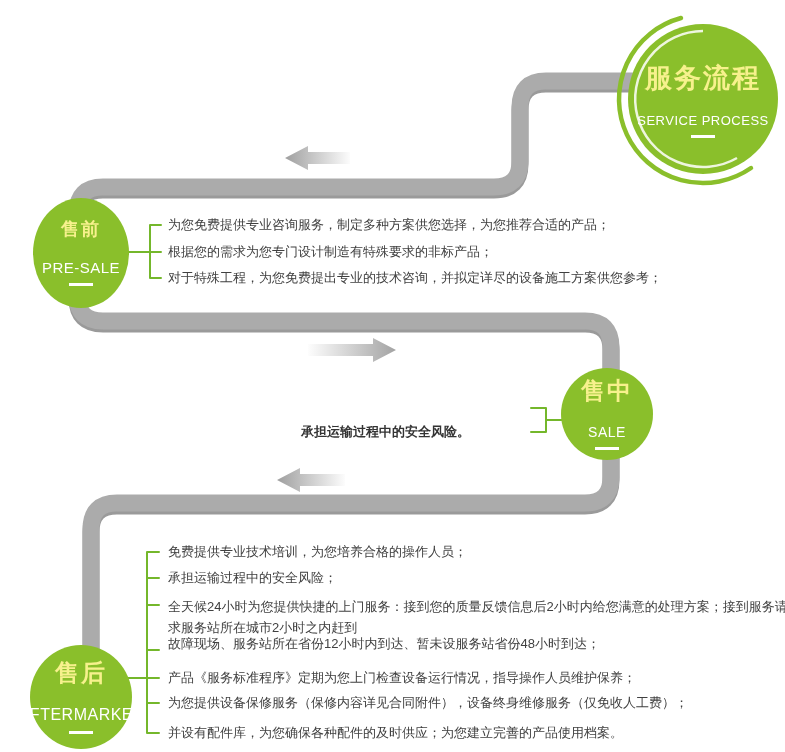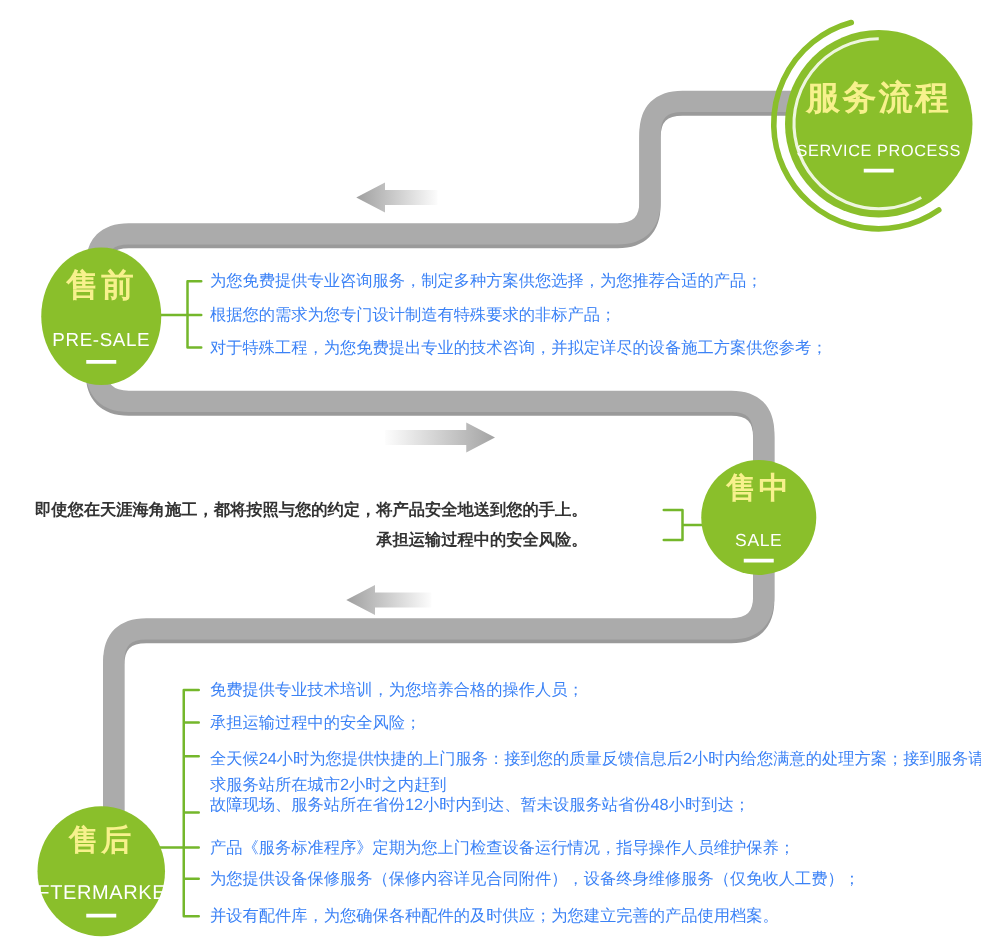--- a/index.html
+++ b/index.html
@@ -15,30 +15,30 @@
     display:flex;flex-direction:column;align-items:center;justify-content:center;
     text-align:center;
   }
   .circle .cn{color:#f7f18d;font-weight:bold;line-height:1.05;letter-spacing:2px;}
   .circle .en{color:#ffffff;margin-top:21px;letter-spacing:.5px;}
   .circle .dash{width:24px;height:3px;background:#ffffff;margin-top:7px;}
   .c-service{left:628px;top:24px;width:150px;height:150px;padding-top:4px;box-sizing:border-box;}
   .c-service .cn{font-size:27px;}
   .c-service .en{font-size:13px;}
   .c-presale{left:33px;top:198px;width:96px;height:110px;}
-  .c-presale .cn{font-size:26px;}
+  .c-presale .cn{font-size:18px;}
   .c-presale .en{font-size:15px;}
   .c-sale{left:561px;top:368px;width:92px;height:92px;}
   .c-sale .cn{font-size:24px;}
   .c-sale .en{font-size:14px;}
   .c-after{left:30px;top:645px;width:102px;height:104px;}
   .c-after .cn{font-size:24px;}
   .c-after .en{font-size:16px;}
   .bullet{
-    position:absolute;left:168px;font-size:13px;color:#3b82f6;line-height:16px;white-space:nowrap;
+    position:absolute;left:168px;font-size:13px;color:#404040;line-height:16px;white-space:nowrap;
   }
   .bullet.wrap{white-space:normal;width:620px;line-height:21px;}
   .sale-line{
     position:absolute;right:258px;font-size:13px;color:#333333;font-weight:bold;
     line-height:16px;white-space:nowrap;text-align:right;
   }
 </style>
 </head>
 <body>
 
@@ -100,21 +100,20 @@
   <div class="circle c-after">
     <div class="cn">售后</div>
     <div class="en">AFTERMARKET</div>
     <div class="dash"></div>
   </div>
 
   <div class="bullet" style="top:217px;">为您免费提供专业咨询服务，制定多种方案供您选择，为您推荐合适的产品；</div>
   <div class="bullet" style="top:270px;">对于特殊工程，为您免费提出专业的技术咨询，并拟定详尽的设备施工方案供您参考；</div>
   <div class="bullet" style="top:244px;">根据您的需求为您专门设计制造有特殊要求的非标产品；</div>
 
-  <div class="sale-line" style="top:400px;">即使您在天涯海角施工，都将按照与您的约定，将产品安全地送到您的手上。</div>
   <div class="sale-line" style="top:424px;">承担运输过程中的安全风险。</div>
 
   <div class="bullet" style="top:544px;">免费提供专业技术培训，为您培养合格的操作人员；</div>
   <div class="bullet" style="top:570px;">承担运输过程中的安全风险；</div>
   <div class="bullet wrap" style="top:596px;">全天候24小时为您提供快捷的上门服务：接到您的质量反馈信息后2小时内给您满意的处理方案；接到服务请求服务站所在城市2小时之内赶到</div>
   <div class="bullet" style="top:636px;">故障现场、服务站所在省份12小时内到达、暂未设服务站省份48小时到达；</div>
   <div class="bullet" style="top:670px;">产品《服务标准程序》定期为您上门检查设备运行情况，指导操作人员维护保养；</div>
   <div class="bullet" style="top:695px;">为您提供设备保修服务（保修内容详见合同附件），设备终身维修服务（仅免收人工费）；</div>
   <div class="bullet" style="top:725px;">并设有配件库，为您确保各种配件的及时供应；为您建立完善的产品使用档案。</div>
 

